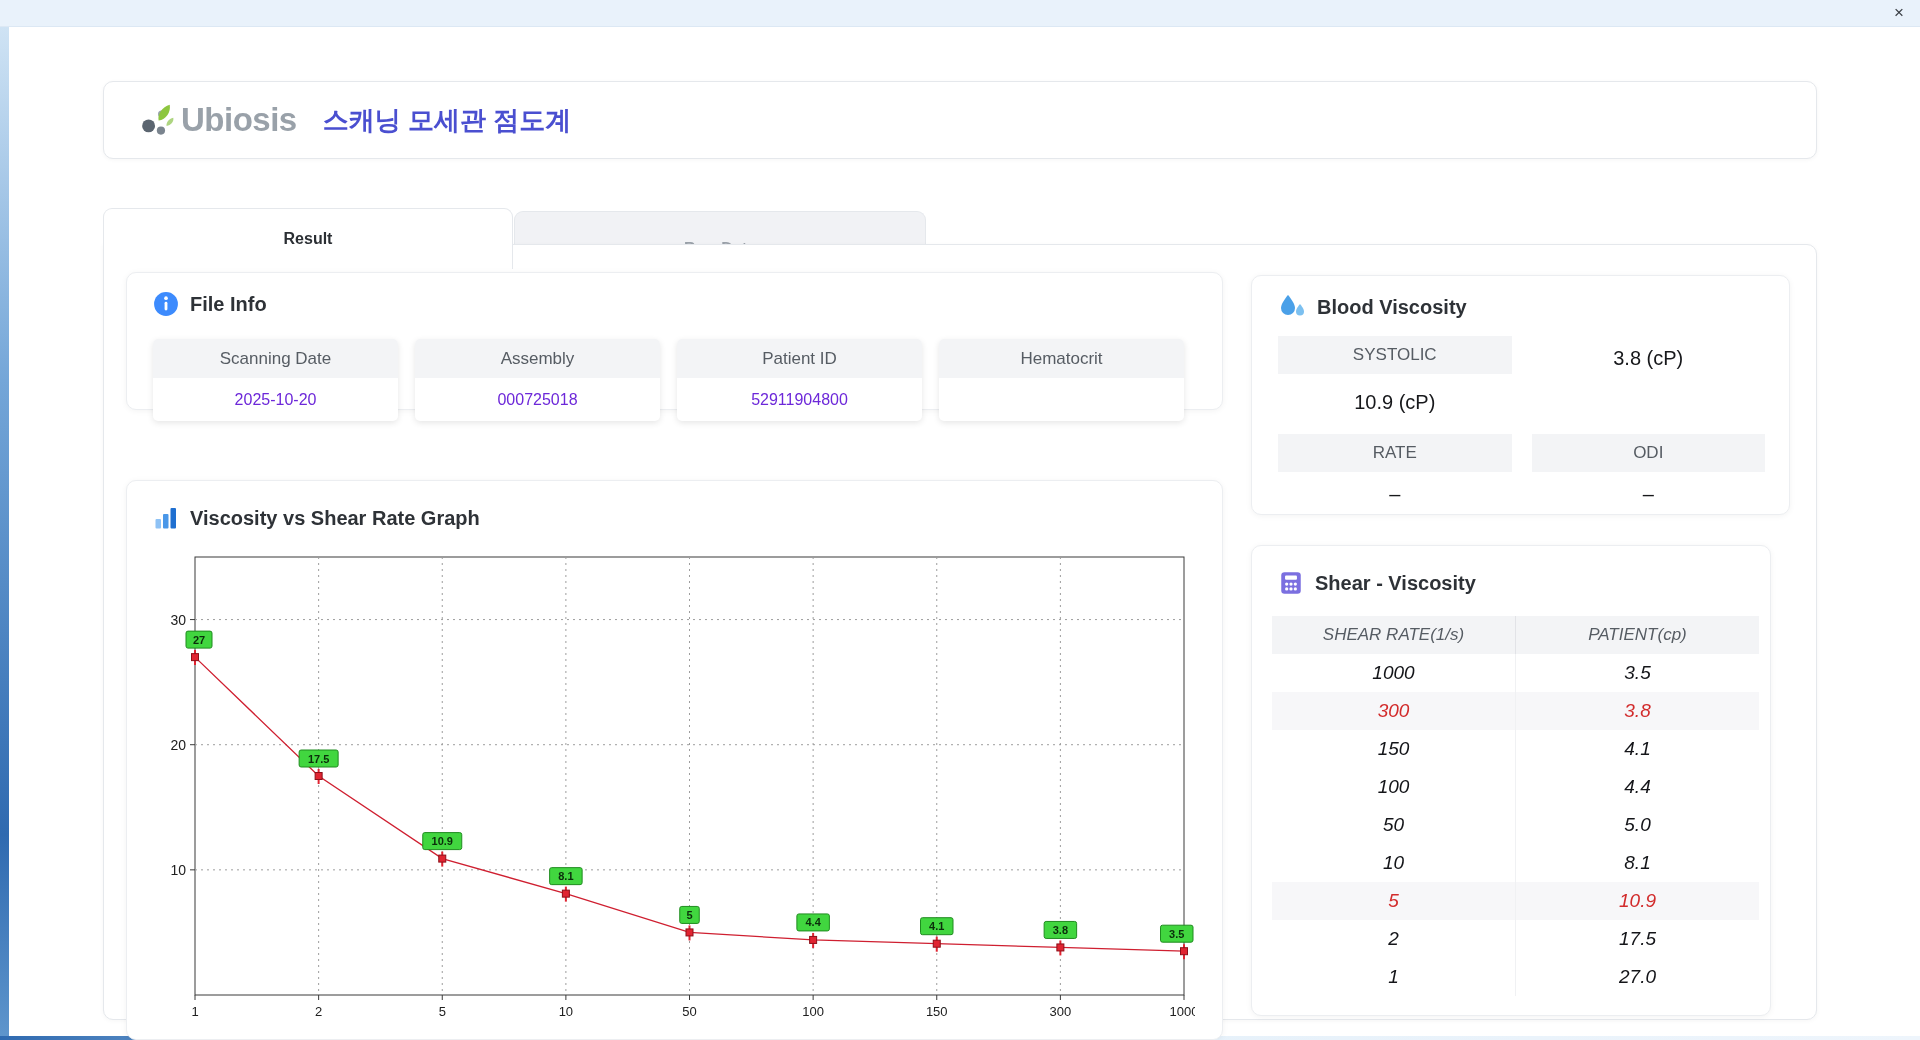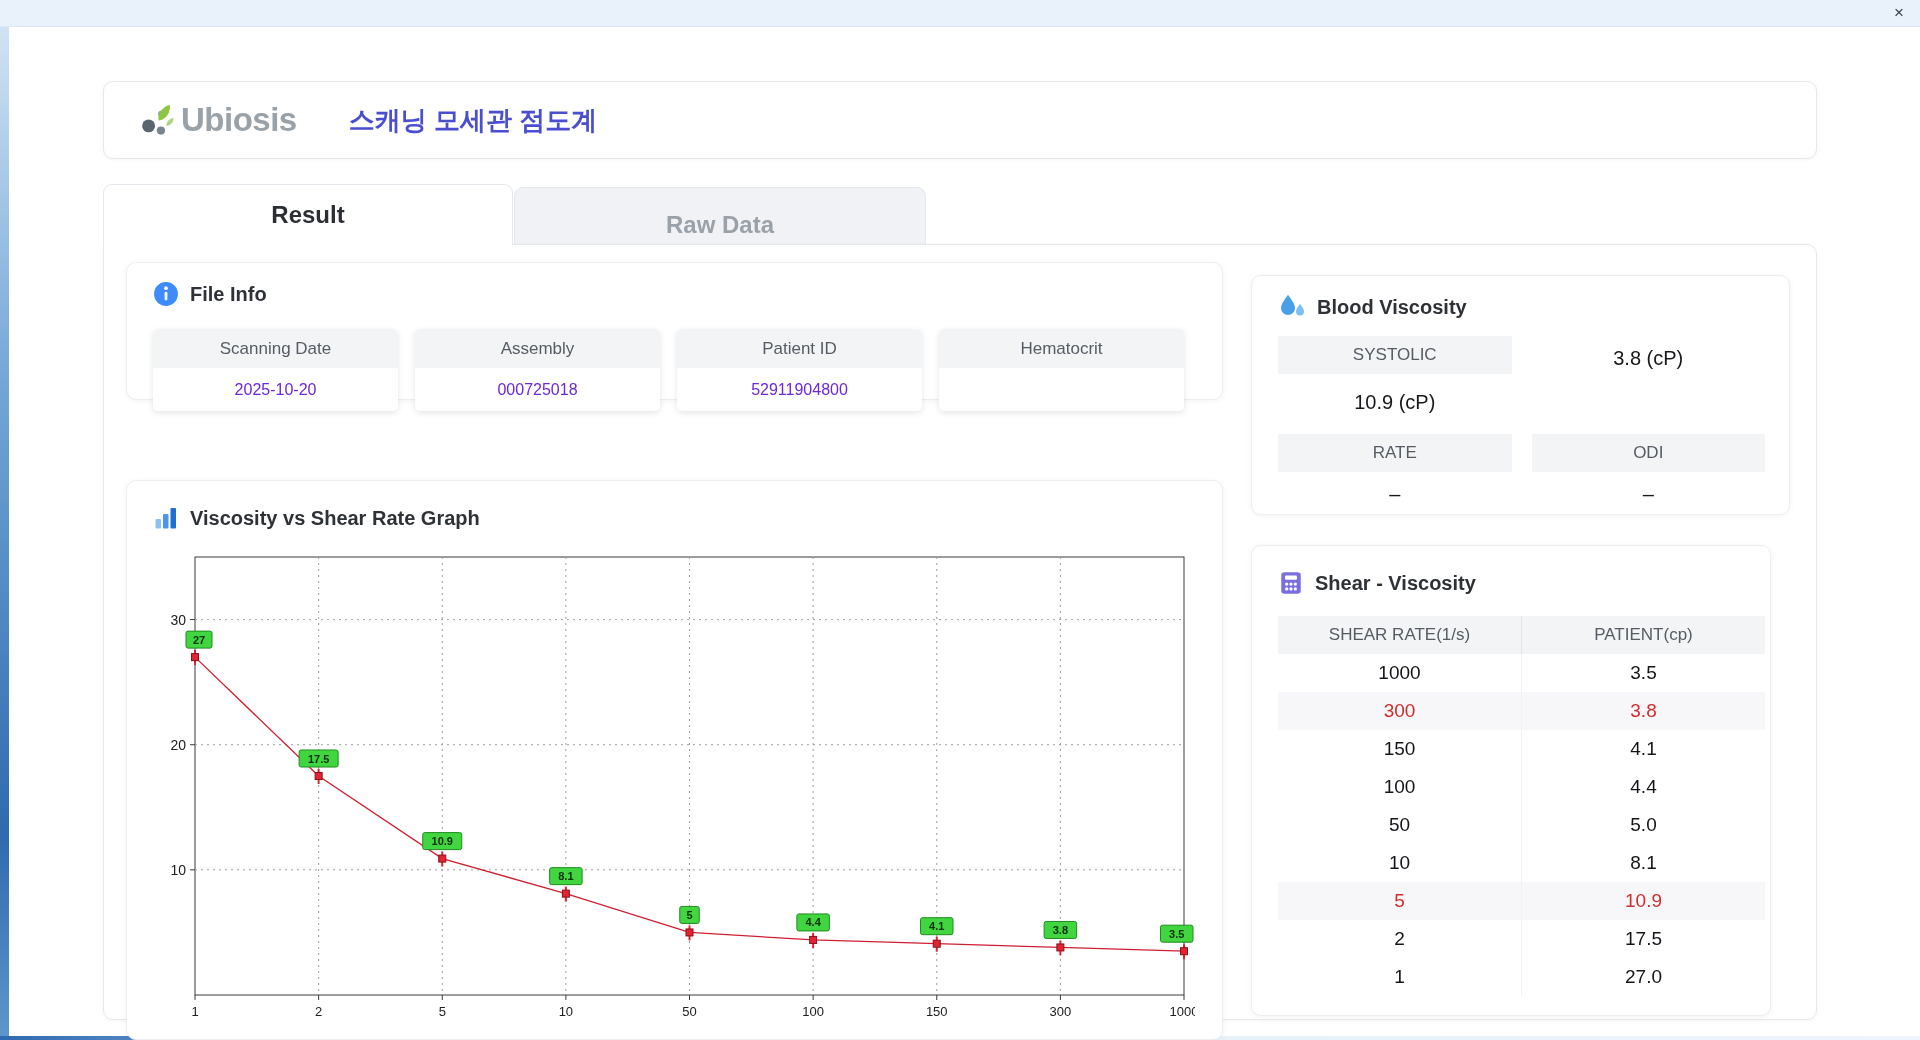--- a/index.html
+++ b/index.html
@@ -16,40 +16,40 @@
                 background:linear-gradient(180deg,#cfe3f4 0%,#74a6d8 35%,#2f6ab0 80%,#5e95cc 100%); }
   .bottom-strip { position:absolute; left:0; top:1036px; width:1920px; height:4px;
                   background:linear-gradient(90deg,#2f6ab0,#9ec6e8 25%,#e6f1fa 60%,#eef5fc); }
 
   
   .header-card { position:absolute; left:103px; top:81px; width:1714px; height:78px;
                  background:#fff; border:1px solid #e5e8ec; border-radius:10px;
                  box-shadow:0 1px 4px rgba(0,0,0,.04); display:flex; align-items:center; z-index:2; }
   .logo-icon { margin-left:34px; display:flex; align-items:center; }
   .logo-text { font-size:33px; color:#99a1a9; font-weight:600; letter-spacing:-0.5px; margin-left:3px; }
-  .app-title { margin-left:52px; font-size:26px; font-weight:700; color:#4a4fd0; }
+  .app-title { margin-left:26px; font-size:26px; font-weight:700; color:#4a4fd0; }
 
   
   .tab { position:absolute; display:flex; align-items:center; justify-content:center;
-         font-size:24px; border:1px solid #e5e8ec; border-bottom:none;
-         border-radius:9px 9px 0 0; cursor:default; }
+         font-size:16px; border:1px solid #e5e8ec; border-bottom:none;
+         border-radius:9px 9px 0 0; cursor:default;margin-top:24px; }
   .tab-result  { left:103px; top:184px; width:410px; height:61px; background:#fff;
                  color:#2b2f34; font-weight:700; z-index:3; }
   .tab-rawdata { left:514px; top:187px; width:412px; height:74px; background:#f1f2f5;
                  color:#9aa1a9; font-weight:600; z-index:1; }
 
   
   .panel { position:absolute; left:103px; top:244px; width:1714px; height:776px;
            background:#fff; border:1px solid #e5e8ec; border-radius:0 10px 10px 10px;
            box-shadow:0 1px 5px rgba(0,0,0,.04); z-index:2; }
 
   
   .card { position:absolute; background:#fff; border:1px solid #eceef1; border-radius:10px;
           box-shadow:0 1px 6px rgba(0,0,0,.05); z-index:4; }
-  .fi-card    { left:126px;  top:262px; width:1097px; height:138px;padding-left:10px; }
+  .fi-card    { left:126px;  top:272px; width:1097px; height:138px;padding-left:10px; }
   .graph-card { left:126px;  top:480px; width:1097px; height:560px; }
   .bv-card    { left:1251px; top:275px; width:539px;  height:240px; }
   .sv-card    { left:1251px; top:545px; width:520px;  height:471px; }
 
   .card-header { position:absolute; left:26px; top:18px; display:flex; align-items:center; gap:11px; }
   .graph-card .card-header, .sv-card .card-header { top:24px; }
   .card-title { font-size:20px; font-weight:700; color:#2e3237; white-space:nowrap; }
   .icon { display:flex; align-items:center; }
 
   
@@ -64,21 +64,21 @@
   
   .bv-grid { position:absolute; left:26px; top:60px; width:487px; }
   .bv-pair { display:grid; grid-template-columns:1fr 1fr; column-gap:20px; }
   .bv-pair + .bv-pair { margin-top:10px; }
   .bv-label { height:38px; background:#f3f4f6; display:flex; align-items:center;
               justify-content:center; font-size:17px; color:#565c63; }
   .bv-value { height:44px; display:flex; align-items:center; justify-content:center;
               font-size:20px; color:#17181b; }
 
   
-  .sv-table { position:absolute; left:26px; top:70px; width:487px; }
+  .sv-table { position:absolute; left:20px; top:70px; width:487px;font-style:italic; }
   .sv-head { display:flex; height:38px; background:#f3f4f6; }
   .sv-hcell { flex:1; display:flex; align-items:center; justify-content:center;
               font-size:17px; color:#565c63; }
   .sv-hcell:first-child { border-right:1px solid #e2e3e7; }
   .sv-row { display:flex; height:38px; background:#fff; }
   .sv-cell { flex:1; display:flex; align-items:center; justify-content:center;
              font-size:19px; color:#141519; }
   .sv-cell:first-child { border-right:1px solid #f0f1f3; }
   .sv-row.hl { background:#f7f7f9; }
   .sv-row.hl .sv-cell { color:#d22c2c; }

